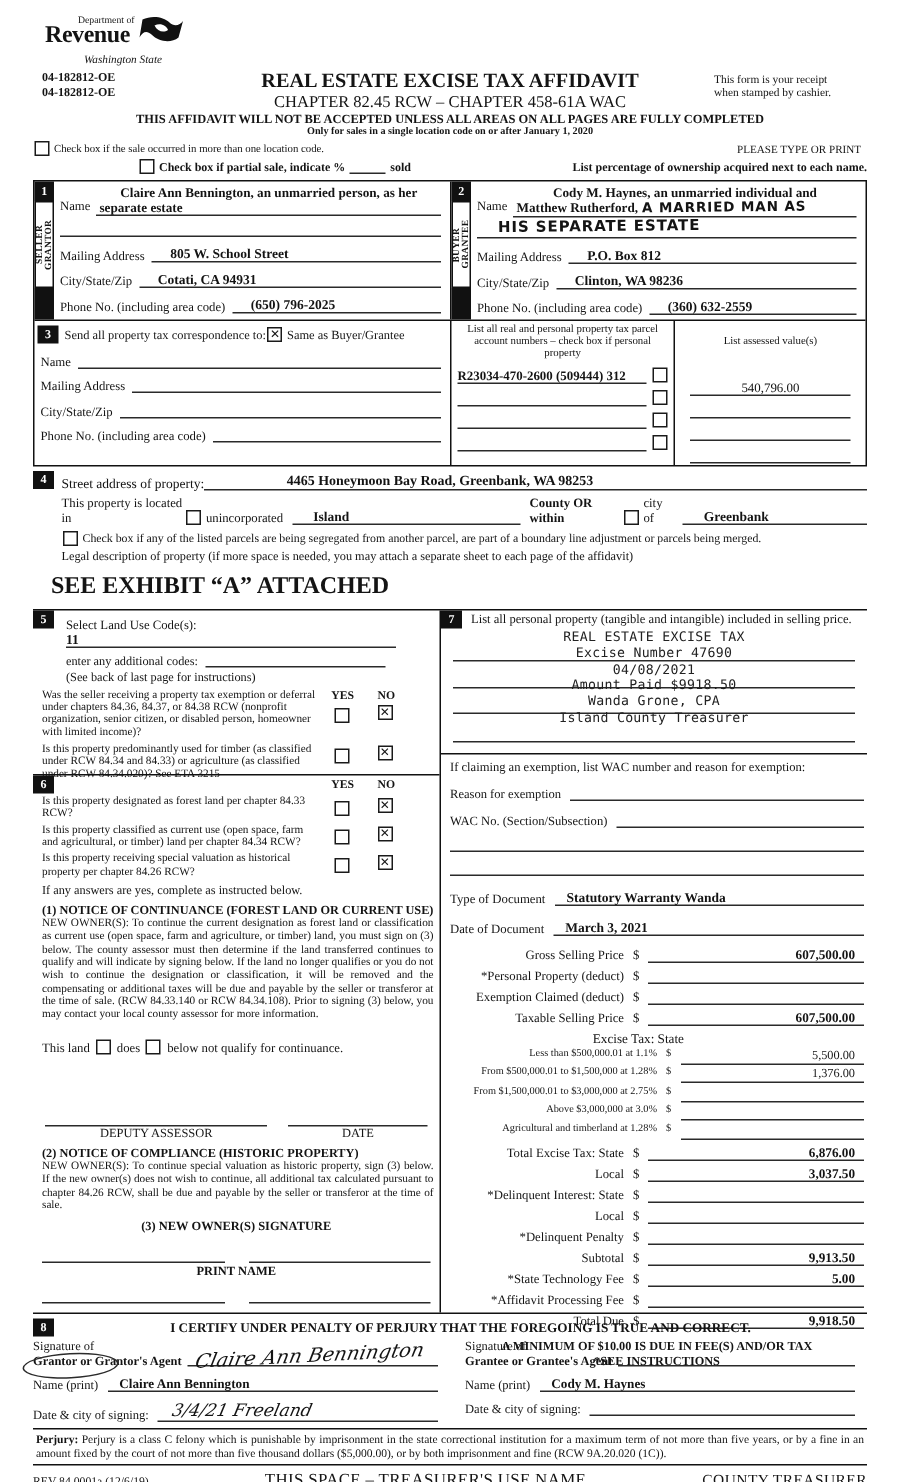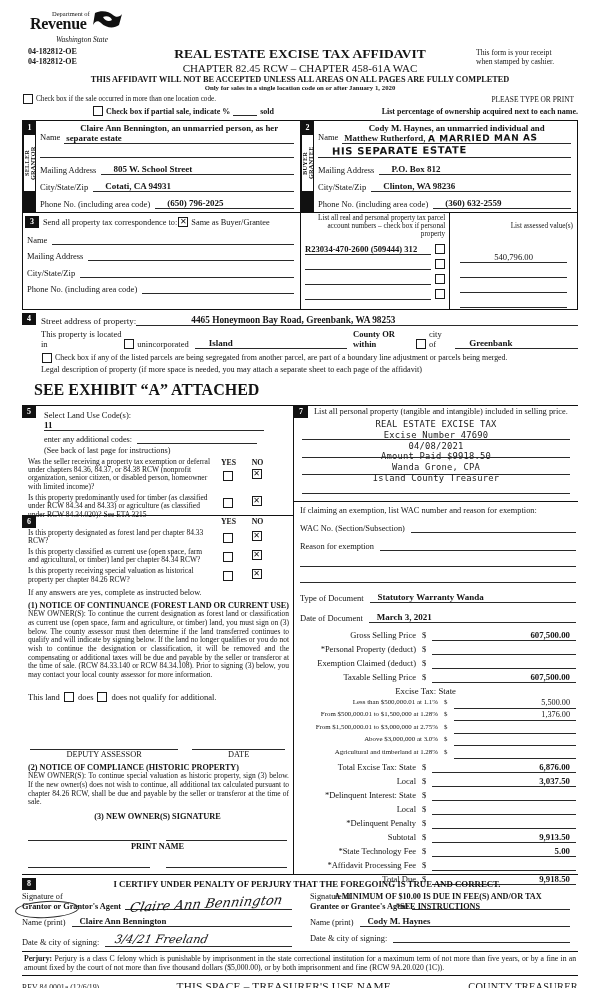--- a/index.html
+++ b/index.html
@@ -55,21 +55,21 @@
   .hand{font-family:"DejaVu Sans",sans-serif;font-weight:bold;font-size:9px;letter-spacing:0.6px;display:inline-block;transform:rotate(-0.6deg);}
   
   .t13-bottom{display:flex;}
   .s3-left{width:50%;box-sizing:border-box;padding:3px 6px 4px 2px;}
   .s3-intro{display:flex;align-items:center;font-size:8.3px;}
   .s3-intro .numbox{margin-right:4px;}
   .s3-left .field-row{margin-top:5.5px;margin-left:2px;}
   .s3-right{width:50%;box-sizing:border-box;border-left:1.3px solid #111;display:flex;}
   .s3-parcels{flex:1.18;border-right:1px solid #111;padding:1px 4px;display:flex;flex-direction:column;}
   .s3-assessed{flex:1;padding:1px 4px;display:flex;flex-direction:column;}
-  .s3h{font-size:7.2px;text-align:right;line-height:1.12;min-height:26px;}
+  .s3h{font-size:7.2px;text-align:center;line-height:1.12;min-height:26px;}
   .p-row{display:flex;align-items:flex-end;height:15px;}
   .p-line{flex:1;border-bottom:1px solid #2a2a2a;text-align:left;font-weight:bold;font-size:8.6px;white-space:nowrap;}
   .p-row .cb{margin:0 0 1px 4px;}
   .a-row{display:flex;align-items:flex-end;height:15px;}
   .a-line{flex:1;border-bottom:1px solid #2a2a2a;text-align:center;font-size:8.6px;margin:0 6px;}
   
   .s4{margin-top:3px;}
   .s4-row1{display:flex;align-items:flex-end;}
   .s4-row1 .numbox{margin-right:5px;margin-bottom:1px;}
   .s4-street-ul{flex:1;border-bottom:1px solid #2a2a2a;font-weight:bold;padding-left:55px;font-size:9.3px;}
@@ -459,21 +459,21 @@
         <div class="notice-body">NEW OWNER(S): To continue the current designation as forest land or classification as current use (open space, farm and agriculture, or timber) land, you must sign on (3) below. The county assessor must then determine if the land transferred continues to qualify and will indicate by signing below. If the land no longer qualifies or you do not wish to continue the designation or classification, it will be removed and the compensating or additional taxes will be due and payable by the seller or transferor at the time of sale. (RCW 84.33.140 or RCW 84.34.108). Prior to signing (3) below, you may contact your local county assessor for more information.</div>
         <div class="landq">
           <span>This land</span>
           <span class="cb">
               <span></span>
             </span>
           <span>does</span>
           <span class="cb">
               <span></span>
             </span>
-          <span>does not qualify for additional.</span>
+          <span>below not qualify for continuance.</span>
         </div>
         <div class="deputy">
           <div class="dep-lines">
               <span class="dep-l1"></span>
               <span class="dep-l2"></span>
             </div>
           <div class="dep-labels">
               <span class="dep-lab1">DEPUTY ASSESSOR</span>
               <span class="dep-lab2">DATE</span>
             </div>
@@ -512,25 +512,25 @@
             <div>Amount Paid $9918.50</div>
             <div>Wanda Grone, CPA</div>
             <div>Island County Treasurer</div>
           </div>
         </div>
       </div>
 
       <div class="mr-bottom">
         <div class="exempt-note">If claiming an exemption, list WAC number and reason for exemption:</div>
         <div class="wac-row">
+            <span>Reason for exemption</span>
+            <span class="ul"></span>
+          </div>
+        <div class="wac-row">
             <span>WAC No. (Section/Subsection)</span>
-            <span class="ul"></span>
-          </div>
-        <div class="wac-row">
-            <span>Reason for exemption</span>
             <span class="ul"></span>
           </div>
         <div class="blank-row"></div>
         <div class="blank-row"></div>
         <div class="doc-row">
             <span>Type of Document</span>
             <span class="ul">Statutory Warranty Wanda</span>
           </div>
         <div class="doc-row">
             <span>Date of Document</span>

